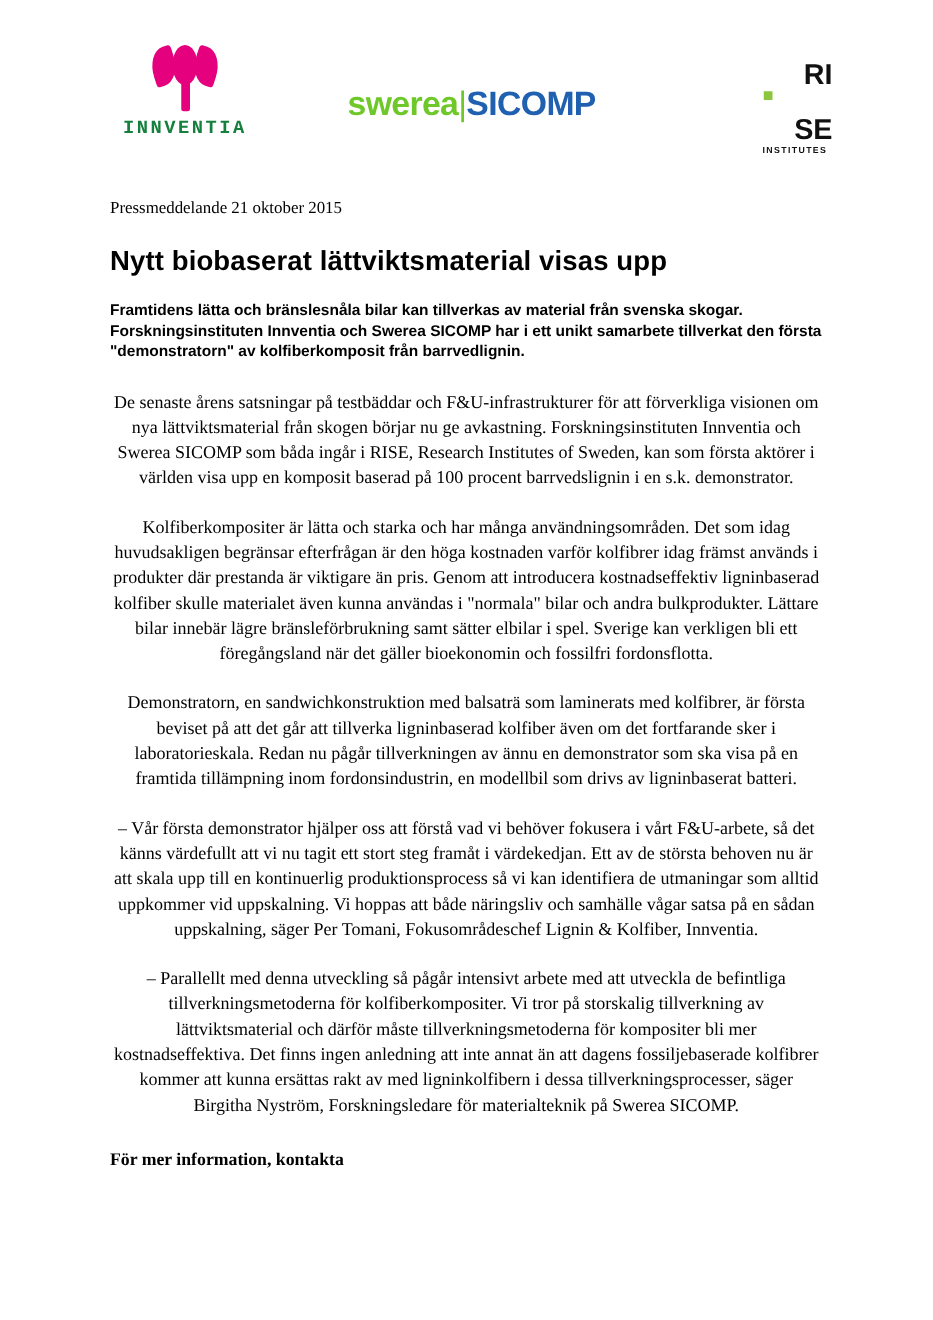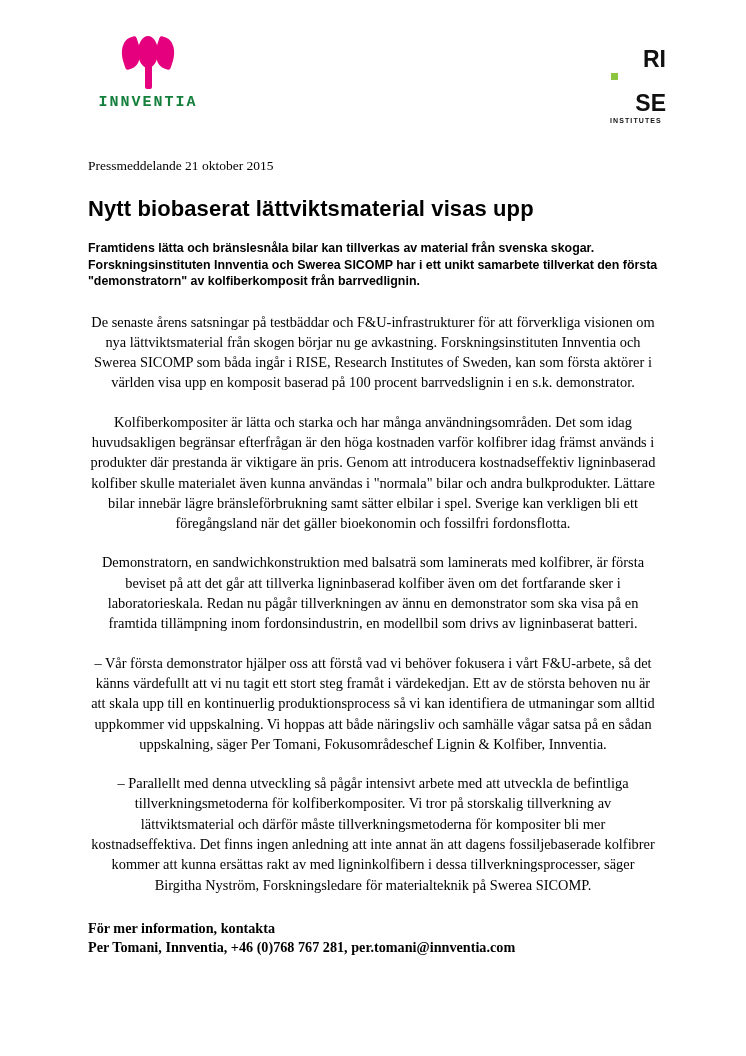--- a/index.html
+++ b/index.html
@@ -188,20 +188,23 @@
     <div class="logo-innventia">
       <div class="innventia-mark">
         <div class="leaf l1"></div>
         <div class="leaf l2"></div>
         <div class="leaf l3"></div>
         <div class="stem"></div>
       </div>
       <div class="innventia-word">INNVENTIA</div>
     </div>
 
+    <div class="logo-swerea">
+      <span class="sw">swerea</span><span class="bar">|</span><span class="si">SICOMP</span>
+    </div>
 
     <div class="logo-rise">
       <div class="rise-box">
         <span class="rise-line">RI</span><span class="rise-dot"></span>
         <div class="rise-line">SE</div>
       </div>
       <div class="rise-sub">INSTITUTES</div>
     </div>
 
   </div>
@@ -215,17 +218,16 @@
     <div class="lead">Framtidens lätta och bränslesnåla bilar kan tillverkas av material från svenska skogar. Forskningsinstituten Innventia och Swerea SICOMP har i ett unikt samarbete tillverkat den första "demonstratorn" av kolfiberkomposit från barrvedlignin.</div>
 
     <p class="body">De senaste årens satsningar på testbäddar och F&amp;U-infrastrukturer för att förverkliga visionen om nya lättviktsmaterial från skogen börjar nu ge avkastning. Forskningsinstituten Innventia och Swerea SICOMP som båda ingår i RISE, Research Institutes of Sweden, kan som första aktörer i världen visa upp en komposit baserad på 100 procent barrvedslignin i en s.k. demonstrator.</p>
     <p class="body">Kolfiberkompositer är lätta och starka och har många användningsområden. Det som idag huvudsakligen begränsar efterfrågan är den höga kostnaden varför kolfibrer idag främst används i produkter där prestanda är viktigare än pris. Genom att introducera kostnadseffektiv ligninbaserad kolfiber skulle materialet även kunna användas i "normala" bilar och andra bulkprodukter. Lättare bilar innebär lägre bränsleförbrukning samt sätter elbilar i spel. Sverige kan verkligen bli ett föregångsland när det gäller bioekonomin och fossilfri fordonsflotta.</p>
     <p class="body">Demonstratorn, en sandwichkonstruktion med balsaträ som laminerats med kolfibrer, är första beviset på att det går att tillverka ligninbaserad kolfiber även om det fortfarande sker i laboratorieskala. Redan nu pågår tillverkningen av ännu en demonstrator som ska visa på en framtida tillämpning inom fordonsindustrin, en modellbil som drivs av ligninbaserat batteri.</p>
     <p class="body">– Vår första demonstrator hjälper oss att förstå vad vi behöver fokusera i vårt F&amp;U-arbete, så det känns värdefullt att vi nu tagit ett stort steg framåt i värdekedjan. Ett av de största behoven nu är att skala upp till en kontinuerlig produktionsprocess så vi kan identifiera de utmaningar som alltid uppkommer vid uppskalning. Vi hoppas att både näringsliv och samhälle vågar satsa på en sådan uppskalning, säger Per Tomani, Fokusområdeschef Lignin &amp; Kolfiber, Innventia.</p>
     <p class="body">– Parallellt med denna utveckling så pågår intensivt arbete med att utveckla de befintliga tillverkningsmetoderna för kolfiberkompositer. Vi tror på storskalig tillverkning av lättviktsmaterial och därför måste tillverkningsmetoderna för kompositer bli mer kostnadseffektiva. Det finns ingen anledning att inte annat än att dagens fossiljebaserade kolfibrer kommer att kunna ersättas rakt av med ligninkolfibern i dessa tillverkningsprocesser, säger Birgitha Nyström, Forskningsledare för materialteknik på Swerea SICOMP.</p>
 
     <div class="contact">
       <div>För mer information, kontakta</div>
-      <div>Per Tomani, Innventia, +46 (0)768 767 281, per.tomani@innventia.com</div>
     </div>
 
   </div>
 </div>
 
 </body></html>

